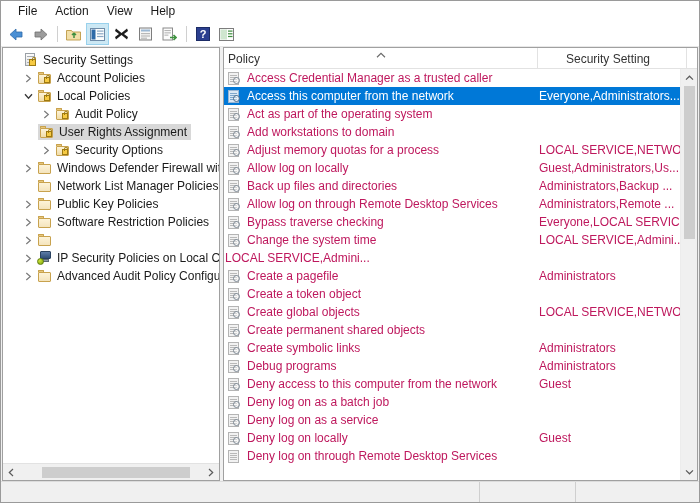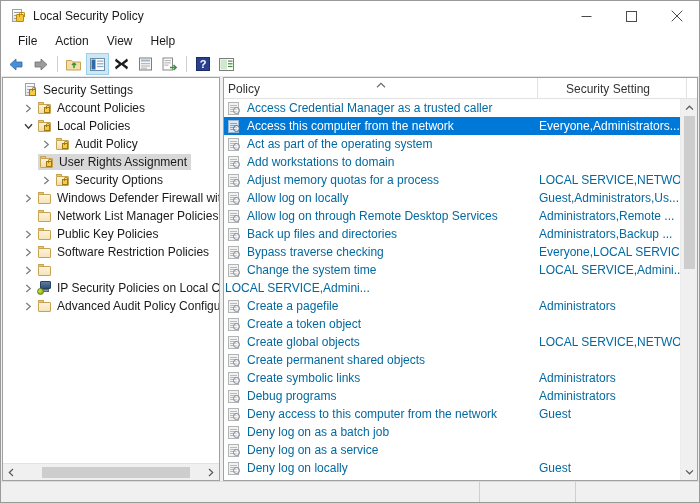--- a/index.html
+++ b/index.html
@@ -360,21 +360,21 @@
     min-width: 0;
     overflow: hidden;
     position: relative;
   }
   .lrow {
     height: 18px;
     display: flex;
     align-items: center;
     white-space: nowrap;
     font-size: 12px;
-    color: #0369a1;
+    color: #be185d;
   }
   .lrow.sel {
     background: #0078d7;
     color: #ffffff;
   }
   .pol-cell {
     width: 314px;
     flex: 0 0 auto;
     display: flex;
     align-items: center;
@@ -472,47 +472,20 @@
     background: #f0f0f0;
     font-family: "Liberation Serif", serif;
     margin-top: 48px;
   }
 </style>
 </head>
 <body>
 
 <div id="window">
 
-  <div id="titlebar">
-    <div id="title-left">
-      <span class="app-icon">
-        <span class="doc"></span>
-          <span class="lock"></span>
-      </span>
-      <span id="title-text">Local Security Policy</span>
-    </div>
-    <div id="win-controls">
-      <div class="win-btn">
-        <svg width="11" height="11" viewBox="0 0 11 11">
-            <line x1="0.5" y1="5.5" x2="10.5" y2="5.5" stroke="#4a4a4a" stroke-width="1"></line>
-          </svg>
-      </div>
-      <div class="win-btn">
-        <svg width="11" height="11" viewBox="0 0 11 11">
-            <rect x="0.5" y="0.5" width="10" height="10" fill="none" stroke="#4a4a4a" stroke-width="1"></rect>
-          </svg>
-      </div>
-      <div class="win-btn">
-        <svg width="12" height="12" viewBox="0 0 12 12">
-            <line x1="0.7" y1="0.7" x2="11.3" y2="11.3" stroke="#4a4a4a" stroke-width="1"></line>
-            <line x1="11.3" y1="0.7" x2="0.7" y2="11.3" stroke="#4a4a4a" stroke-width="1"></line>
-          </svg>
-      </div>
-    </div>
-  </div>
 
   <div id="menubar">
     <div class="menu-item">File</div>
     <div class="menu-item">Action</div>
     <div class="menu-item">View</div>
     <div class="menu-item">Help</div>
   </div>
 
   <div id="toolbar">
     <div class="tb-btn">
@@ -879,34 +852,34 @@
               </span>
             <span class="set-cell">Guest,Administrators,Us...</span>
           </div>
 
           <div class="lrow">
             <span class="pol-cell">
                 <span class="pol-icon">
                   <span class="sheet"></span>
                   <span class="mag"></span>
                 </span>
+                <span>Back up files and directories</span>
+              </span>
+            <span class="set-cell">Administrators,Backup ...</span>
+          </div>
+
+          <div class="lrow">
+            <span class="pol-cell">
+                <span class="pol-icon">
+                  <span class="sheet"></span>
+                  <span class="mag"></span>
+                </span>
                 <span>Allow log on through Remote Desktop Services</span>
               </span>
             <span class="set-cell">Administrators,Remote ...</span>
-          </div>
-
-          <div class="lrow">
-            <span class="pol-cell">
-                <span class="pol-icon">
-                  <span class="sheet"></span>
-                  <span class="mag"></span>
-                </span>
-                <span>Back up files and directories</span>
-              </span>
-            <span class="set-cell">Administrators,Backup ...</span>
           </div>
 
           <div class="lrow">
             <span class="pol-cell">
                 <span class="pol-icon">
                   <span class="sheet"></span>
                   <span class="mag"></span>
                 </span>
                 <span>Bypass traverse checking</span>
               </span>

